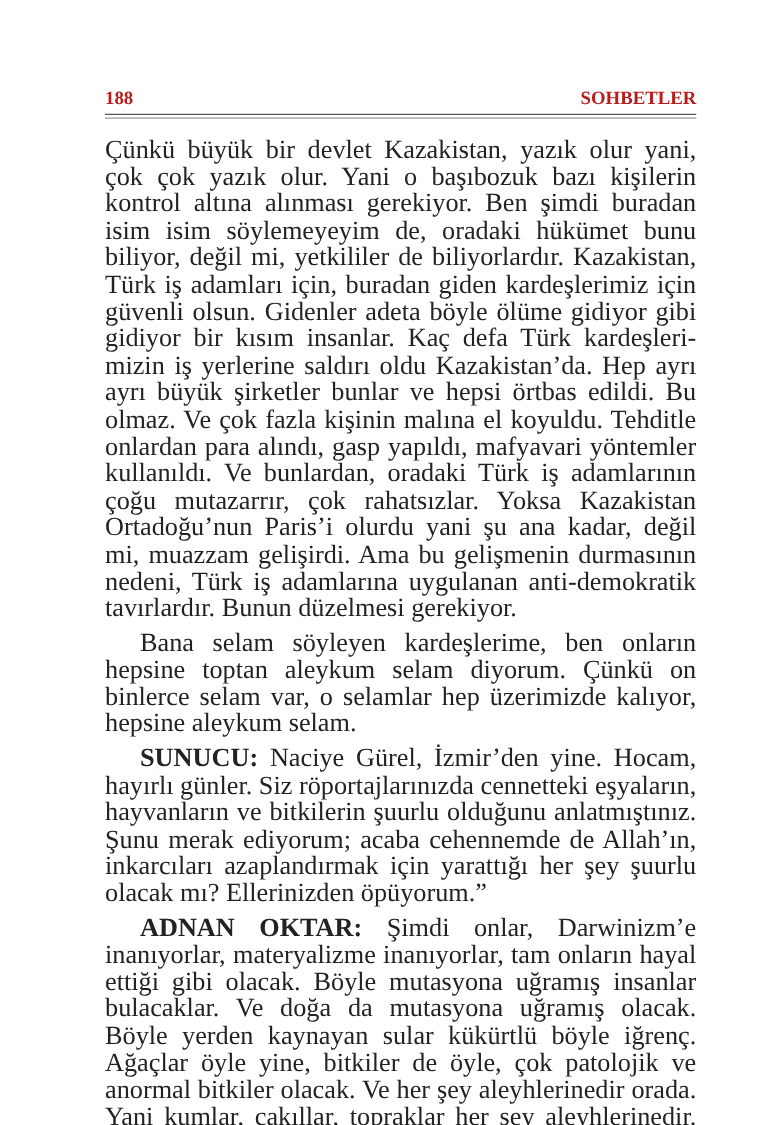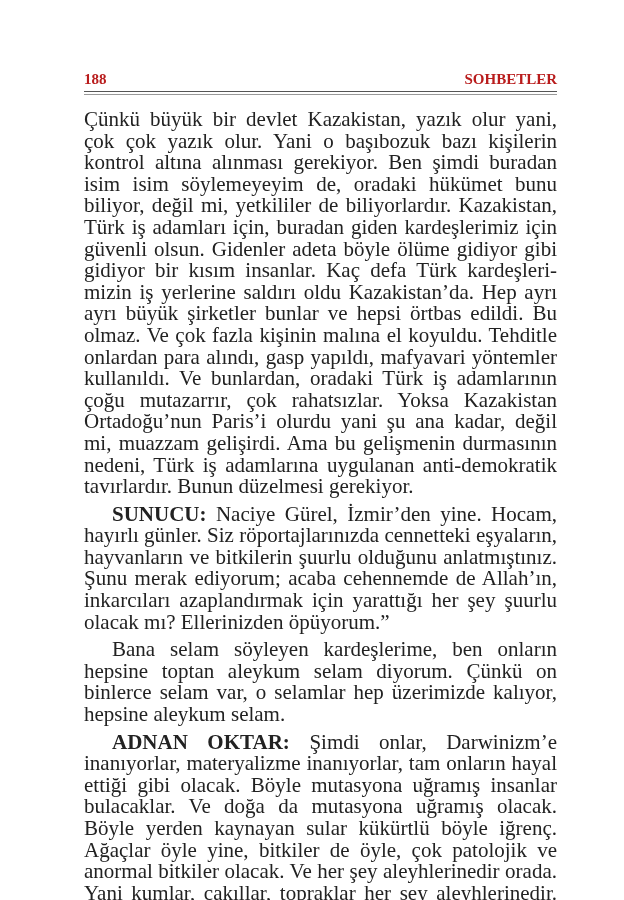--- a/index.html
+++ b/index.html
@@ -32,24 +32,24 @@
     <span>188</span>
     <span>SOHBETLER</span>
   </div>
   <div class="rule"></div>
 
   <div class="body-text">
     <p class="para first">
       <span>Çünkü büyük bir devlet Kazakistan, yazık olur yani, çok çok yazık olur. Yani o başıbozuk bazı kişilerin kontrol altına alınması gerekiyor. Ben şimdi buradan isim isim söylemeyeyim de, oradaki hükümet bunu biliyor, değil mi, yetkililer de biliyorlardır. Kazakistan, Türk iş adamları için, buradan giden kardeşlerimiz için güvenli olsun. Gidenler adeta böyle ölüme gidiyor gibi gidiyor bir kısım insanlar. Kaç defa Türk kardeşleri­mizin iş yerlerine saldırı oldu Kazakistan’da. Hep ayrı ayrı büyük şirket­ler bunlar ve hepsi örtbas edildi. Bu olmaz. Ve çok fazla kişinin malına el koyuldu. Tehditle onlardan para alındı, gasp yapıldı, mafyavari yöntemler kullanıldı. Ve bunlardan, oradaki Türk iş adamlarının çoğu mutazarrır, çok rahatsızlar. Yoksa Kazakistan Ortadoğu’nun Paris’i olurdu yani şu ana kadar, değil mi, muazzam gelişirdi. Ama bu gelişmenin durmasının nedeni, Türk iş adamlarına uygulanan anti-demokratik tavırlardır. Bunun düzelmesi gerekiyor.</span>
     </p>
     <p class="para indent">
+      <span>Bana selam söyleyen kardeşlerime, ben onların hepsine toptan aley­kum selam diyorum. Çünkü on binlerce selam var, o selamlar hep üzeri­mizde kalıyor, hepsine aleykum selam.</span>
+    </p>
+    <p class="para indent">
       <span class="speaker">SUNUCU:</span>
       <span>Naciye Gürel, İzmir’den yine. Hocam, hayırlı günler. Siz röportajlarınızda cennetteki eşyaların, hayvanların ve bitkilerin şuurlu olduğunu anlatmıştınız. Şunu merak ediyorum; acaba cehennemde de Allah’ın, inkarcıları azaplandırmak için yarattığı her şey şuurlu olacak mı? Ellerinizden öpüyorum.”</span>
-    </p>
-    <p class="para indent">
-      <span>Bana selam söyleyen kardeşlerime, ben onların hepsine toptan aley­kum selam diyorum. Çünkü on binlerce selam var, o selamlar hep üzeri­mizde kalıyor, hepsine aleykum selam.</span>
     </p>
     <p class="para indent">
       <span class="speaker">ADNAN OKTAR:</span>
       <span>Şimdi onlar, Darwinizm’e inanıyorlar, materya­lizme inanıyorlar, tam onların hayal ettiği gibi olacak. Böyle mutasyona uğramış insanlar bulacaklar. Ve doğa da mutasyona uğramış olacak. Böyle yerden kaynayan sular kükürtlü böyle iğrenç. Ağaçlar öyle yine, bitkiler de öyle, çok patolojik ve anormal bitkiler olacak. Ve her şey aleyhlerinedir orada. Yani kumlar, çakıllar, topraklar her şey aleyhlerine­dir. Tam hayal ettikleri gibi ortam. Alevler, duman. Diyorlar, atmosfer işte tesadüfen oluştu, tesadüfen oluştuğunu düşündükleri tarzda olacaktır.</span>
     </p>
   </div>
 </div>
 
 </body></html>

